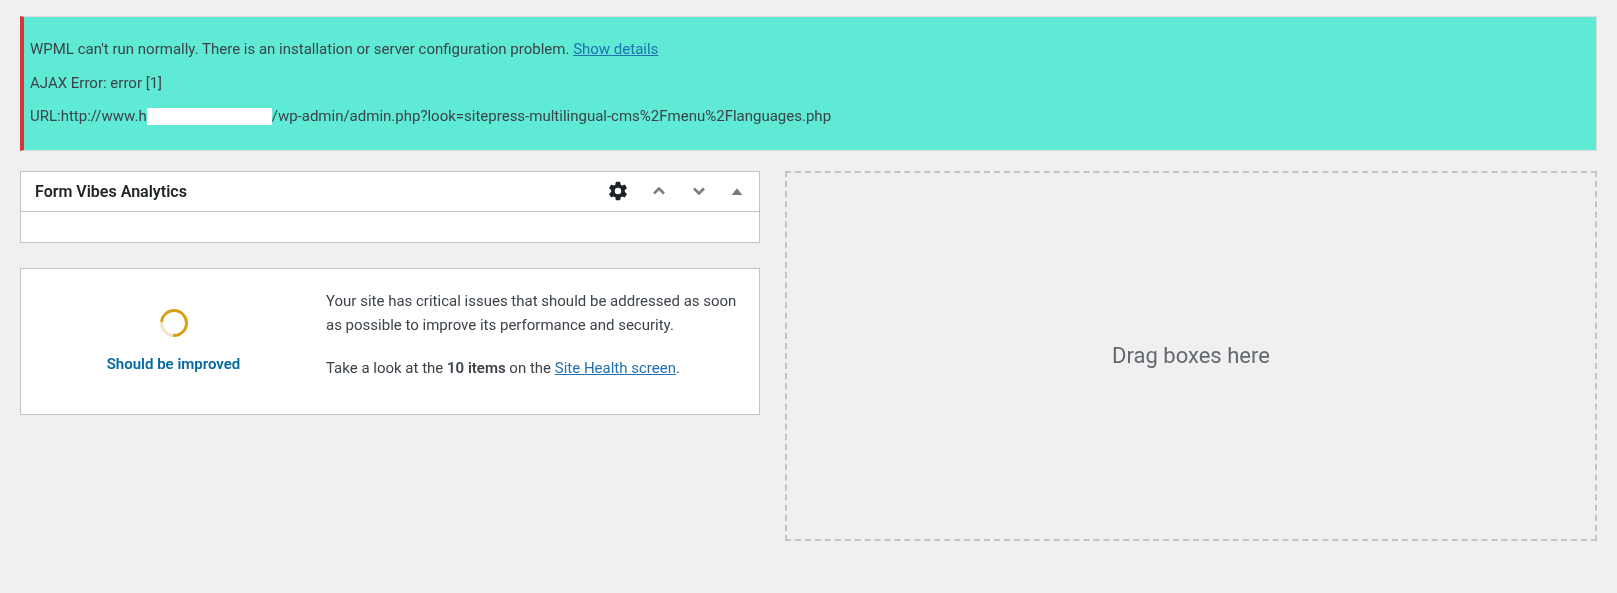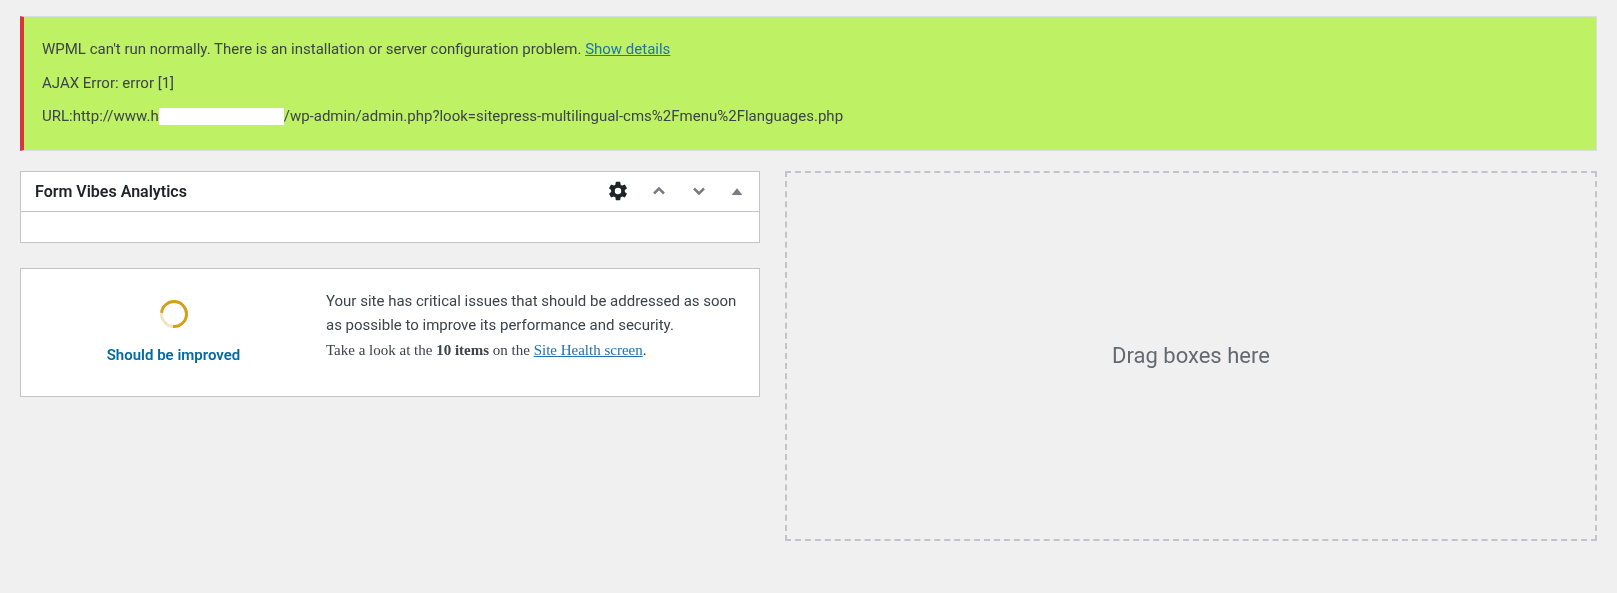--- a/index.html
+++ b/index.html
@@ -5,24 +5,24 @@
     * { box-sizing: border-box; margin: 0; padding: 0; }
     body {
       font-family: -apple-system, BlinkMacSystemFont, "Segoe UI", Roboto, Oxygen-Sans, Ubuntu, Cantarell, "Helvetica Neue", sans-serif;
       background: #f0f0f1;
       font-size: 14px;
       color: #3c434a;
       width: 1617px;
     }
     .notice {
       margin: 16px 20px 20px 20px;
-      background: #bef264;
+      background: #5eead4;
       border: 1px solid #dcdcde;
       border-left: 4px solid #d63638;
-      padding: 12px 18px;
+      padding: 12px 6px;
       line-height: 1.7;
     }
     .notice p { margin: 8px 0; font-size: 15px; }
     a { color: #2271b1; text-decoration: underline; }
     .dashboard {
       display: flex;
       gap: 25px;
       padding: 0 20px 20px 20px;
     }
     .col-left { width: 740px; display: flex; flex-direction: column; gap: 25px; }
@@ -77,22 +77,22 @@
       border-radius: 50%;
       margin-bottom: 18px;
       transform: rotate(-40deg);
     }
     .sh-status {
       font-weight: 600;
       font-size: 15px;
       color: #0369a1;
     }
     .sh-right { flex: 1; font-size: 15px; line-height: 1.65; color: #3c434a; }
-    .sh-right p { }
-    .sh-right p:last-child { margin-bottom: 13px; font-family: Liberation Serif, serif; }
+    .sh-right p { margin-bottom: 18px; }
+    .sh-right p:last-child { margin-bottom: 13px; }
     .sh-right strong { font-weight: 600; }
     .dropzone {
       border: 2px dashed #c3c4c7;
       height: 370px;
       display: flex;
       align-items: center;
       justify-content: center;
       color: #646970;
       font-size: 22px;
     }

